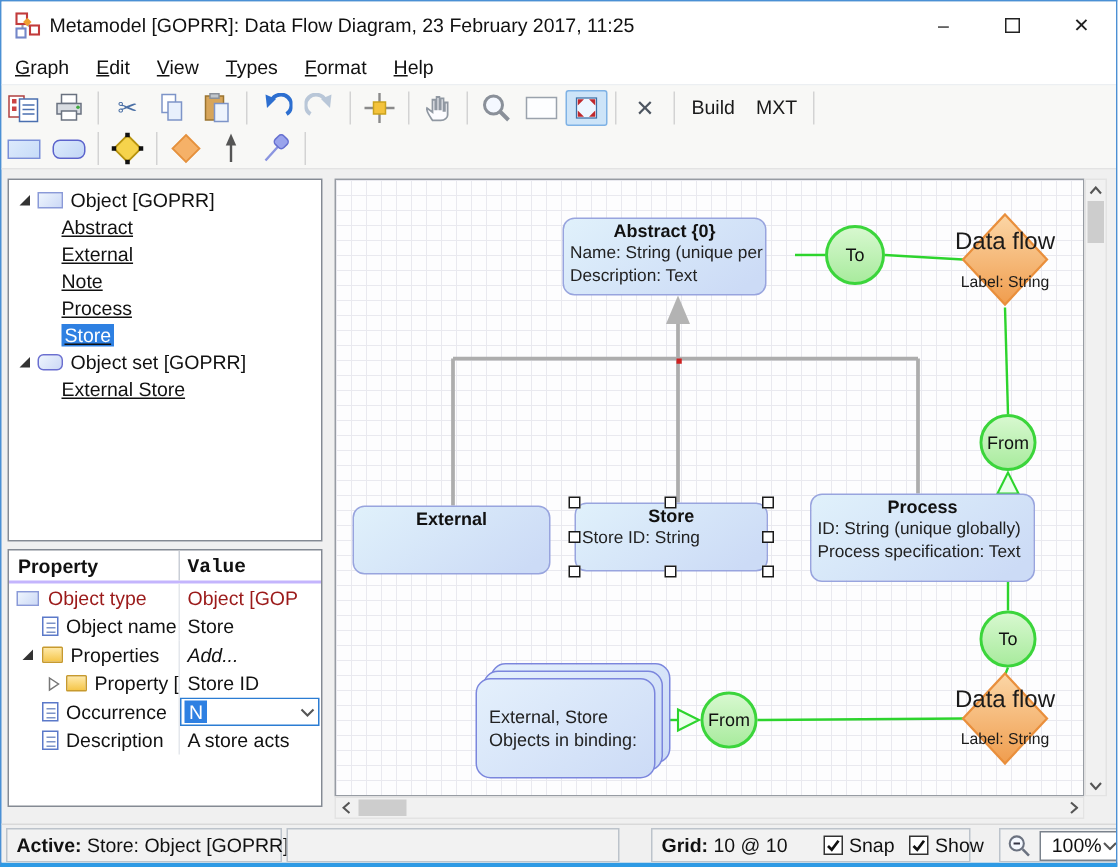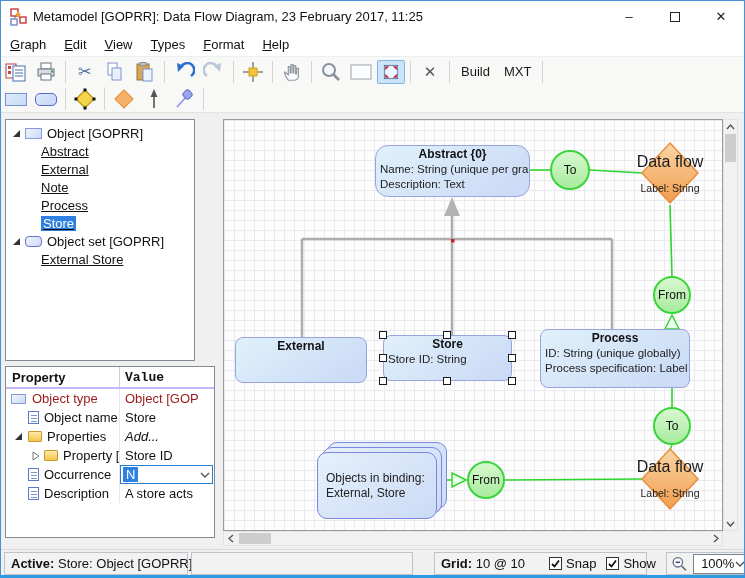--- a/index.html
+++ b/index.html
@@ -19,21 +19,21 @@
   
   .toolbar{position:absolute;left:0;width:100%;display:flex;align-items:center;background:#f8f8f6;}
   .tb1{top:56px;height:29px;}
   .tb2{top:85px;height:27px;border-bottom:1px solid #e3e3e3;}
   .tbtn{width:28px;height:24px;display:flex;align-items:center;justify-content:center;margin:0 1px;border:1px solid transparent;border-radius:2px;}
   .tbtn.selected{background:#cde4f8;border-color:#7fb2e5;}
   .tsep{width:1px;height:22px;background:#d3d3d3;margin:0 4px;}
   .ttext{font-size:13px;color:#1a1a1a;padding:3px 7px;}
   .x-glyph{font-size:15px;font-weight:700;color:#4d5560;}
   
-  .tree-panel{position:absolute;left:4px;top:118px;width:190px;height:242px;background:#fff;border:1px solid #848a93;font-size:13px;color:#111;}
+  .tree-panel{position:absolute;left:4px;top:118px;width:210px;height:242px;background:#fff;border:1px solid #848a93;font-size:13px;color:#111;}
   .tree-row{height:18px;display:flex;align-items:center;white-space:nowrap;}
   .tw{width:11px;margin-left:6px;flex:0 0 auto;display:flex;}
   .titem-icon{width:17px;height:11px;margin:0 5px 0 2px;background:linear-gradient(135deg,#eef5fd,#ccd9f6);border:1px solid #8a9ad8;flex:0 0 auto;}
   .titem-icon.rounded{border-radius:4px;border-color:#6a6fd0;}
   .tree-child{padding-left:35px;text-decoration:underline;}
   .sel{background:#2e80e2;color:#fff;padding:0 2px;}
   .prop-panel{position:absolute;left:4px;top:365px;width:210px;height:172px;background:#fff;border:1px solid #848a93;font-size:13px;color:#111;overflow:hidden;}
   .ph{display:flex;height:22px;align-items:center;border-bottom:2px solid #c4b5fd;}
   .ph .c1{width:114px;padding-left:6px;border-right:1px solid #c9ced6;height:100%;display:flex;align-items:center;}
   .ph .c2{padding-left:5px;font-family:Liberation Mono, monospace;}
@@ -358,21 +358,21 @@
       <line x1="366" y1="50" x2="418" y2="53" stroke="#2dd42d" stroke-width="1.6"></line>
       <line x1="446" y1="85" x2="448" y2="156" stroke="#2dd42d" stroke-width="1.6"></line>
       <line x1="448" y1="268" x2="448" y2="287" stroke="#2dd42d" stroke-width="1.6"></line>
       <line x1="448" y1="325" x2="446" y2="330" stroke="#2dd42d" stroke-width="1.6"></line>
       <line x1="213" y1="360" x2="228" y2="360" stroke="#2dd42d" stroke-width="1.6"></line>
       <line x1="281" y1="360" x2="418" y2="359" stroke="#2dd42d" stroke-width="1.6"></line>
       <polygon points="448,195 441,209 455,209" fill="#eaffea" stroke="#2dd42d" stroke-width="1.4"></polygon>
       <polygon points="242,360 228,353 228,367" fill="#eaffea" stroke="#2dd42d" stroke-width="1.4"></polygon>
     </svg>
 
-    <div class="node" style="left:151px;top:25px;width:155px;height:52px;border-radius:13px;">
+    <div class="node" style="left:151px;top:25px;width:136px;height:52px;">
       <div class="node-title">Abstract {0}</div>
       <div class="node-line">Name: String (unique per graph</div>
       <div class="node-line">Description: Text</div>
     </div>
 
     <svg style="position:absolute;left:416px;top:21px;" width="60" height="64" viewBox="0 0 60 64">
       <defs>
           <linearGradient id="og" x1="0" y1="0" x2="0" y2="1">
             <stop offset="0" stop-color="#fbd6a6"></stop>
             <stop offset="1" stop-color="#f09d4e"></stop>
@@ -415,28 +415,28 @@
     <div class="handle" style="left:284px;top:211px;"></div>
     <div class="handle" style="left:155px;top:234px;"></div>
     <div class="handle" style="left:284px;top:234px;"></div>
     <div class="handle" style="left:155px;top:257px;"></div>
     <div class="handle" style="left:219px;top:257px;"></div>
     <div class="handle" style="left:284px;top:257px;"></div>
 
     <div class="node" style="left:316px;top:209px;width:150px;height:59px;">
       <div class="node-title">Process</div>
       <div class="node-line">ID: String (unique globally)</div>
-      <div class="node-line">Process specification: Label</div>
+      <div class="node-line">Process specification: Text</div>
     </div>
 
     <div class="stack-layer" style="left:103px;top:322px;"></div>
     <div class="stack-layer" style="left:98px;top:327px;"></div>
     <div class="stack-layer" style="left:93px;top:332px;display:flex;flex-direction:column;justify-content:center;">
+      <div class="node-line" style="padding-left:8px;font-size:12px;">External, Store</div>
       <div class="node-line" style="padding-left:8px;font-size:12px;">Objects in binding:</div>
-      <div class="node-line" style="padding-left:8px;font-size:12px;">External, Store</div>
     </div>
   </div>
 
   <div class="vscroll">
     <div class="sb-arrow" style="left:0;top:0;">
         <svg width="9" height="6">
           <polyline points="1,5 4.5,1 8,5" fill="none" stroke="#555" stroke-width="1.4"></polyline>
         </svg>
       </div>
     <div class="sb-thumb" style="left:1px;top:14px;width:11px;height:28px;"></div>

